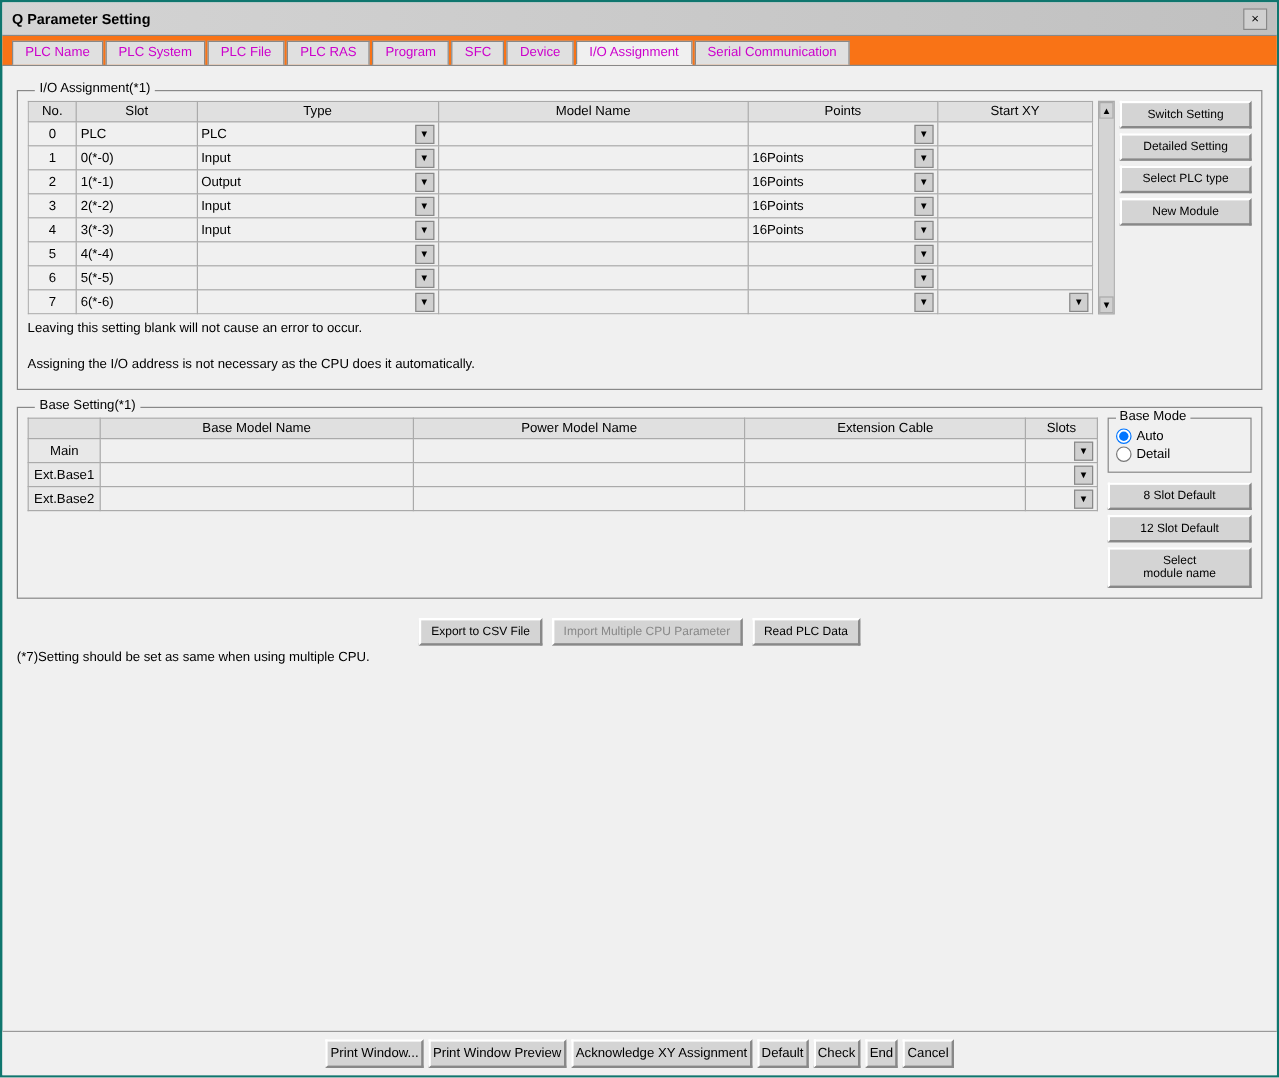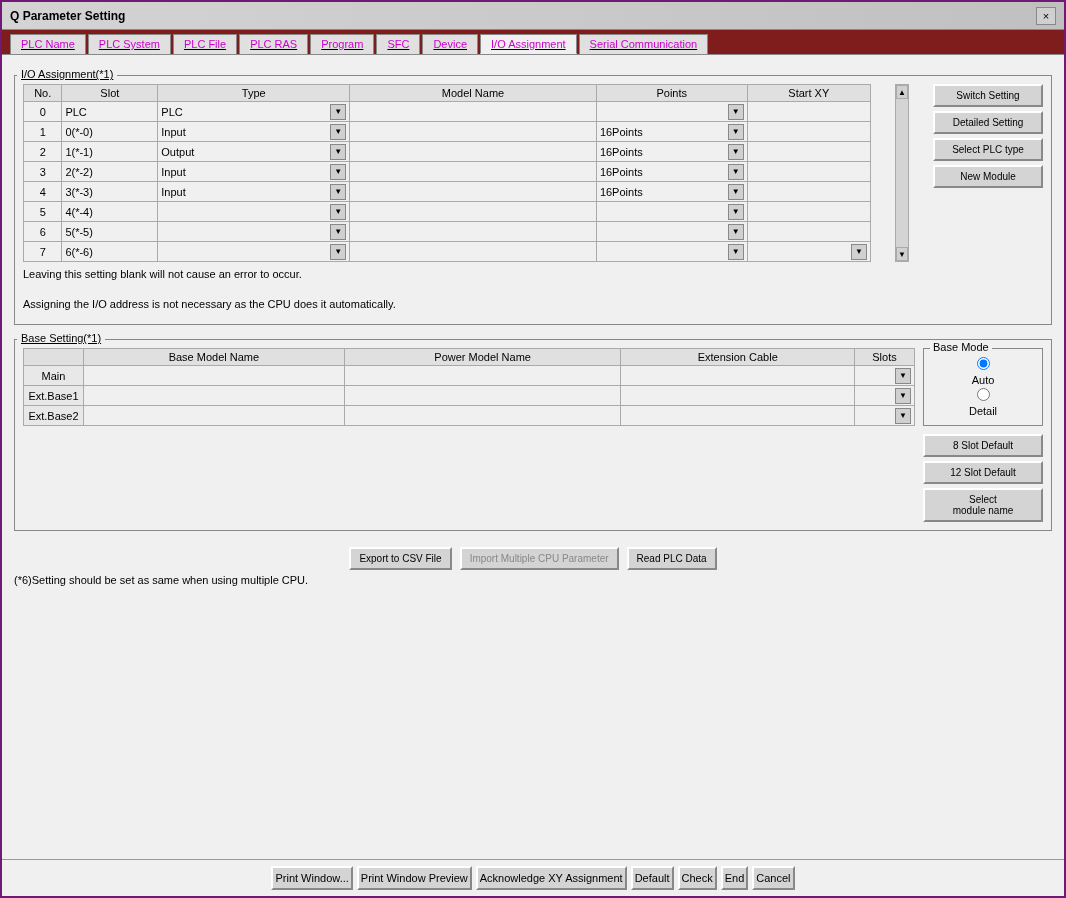--- a/index.html
+++ b/index.html
@@ -8,21 +8,21 @@
       font-size: 11px;
       background: #c0c0c0;
       width: 1066px;
       height: 898px;
       overflow: hidden;
     }
     .window {
       width: 1066px;
       height: 898px;
       background: #f0f0f0;
-      border: 2px solid #701a75;
+      border: 2px solid #0f766e;
       display: flex;
       flex-direction: column;
     }
     .title-bar {
       background: linear-gradient(to right, #d4d4d4, #c0c0c0);
       padding: 4px 8px;
       display: flex;
       justify-content: space-between;
       align-items: center;
       border-bottom: 1px solid #888;
@@ -38,24 +38,23 @@
       background: #d0d0d0;
       border: 1px solid #888;
       cursor: pointer;
       display: flex;
       align-items: center;
       justify-content: center;
       font-size: 11px;
     }
     .tabs {
       display: flex;
-      background: #7f1d1d;
+      background: #f97316;
       padding: 4px 8px 0 8px;
       border-bottom: 1px solid #888;
-      text-decoration: underline;
     }
     .tab {
       padding: 3px 10px;
       border: 1px solid #888;
       border-bottom: none;
       background: #e0e0e0;
       cursor: pointer;
       margin-right: 2px;
       font-size: 11px;
       color: #000;
@@ -76,29 +75,28 @@
     }
     .group-box {
       border: 1px solid #888;
       padding: 8px;
       margin-bottom: 8px;
       position: relative;
     }
     .group-box-title {
       position: absolute;
       top: -8px;
-      left: 2px;
+      left: 14px;
       background: #f0f0f0;
       padding: 0 4px;
       font-size: 11px;
-      text-decoration: underline;
     }
     .io-section {
       display: flex;
-      gap: 24px;
+      gap: 4px;
     }
     .io-table-container {
       flex: 1;
       overflow: hidden;
     }
     .io-table {
       width: 100%;
       border-collapse: collapse;
       font-size: 11px;
     }
@@ -210,21 +208,20 @@
       background: #f0f0f0;
       padding: 0 3px;
       font-size: 11px;
     }
     .radio-row {
       display: flex;
       align-items: center;
       gap: 4px;
       margin: 2px 0;
       font-size: 11px;
-      flex-direction: column;
     }
     .bottom-bar {
       display: flex;
       justify-content: center;
       gap: 4px;
       padding: 6px 8px;
       border-top: 1px solid #999;
       background: #f0f0f0;
     }
     .bottom-btn {
@@ -539,21 +536,21 @@
 module name</button>
         </div>
       </div>
     </div>
 
     <div style="display:flex; justify-content:center; gap:8px; margin-top:8px;">
       <button class="win-btn">Export to CSV File</button>
       <button class="win-btn disabled" style="color:#888;">Import Multiple CPU Parameter</button>
       <button class="win-btn">Read PLC Data</button>
     </div>
-    <div style="padding:4px 0;">(*6)Setting should be set as same when using multiple CPU.</div>
+    <div style="padding:4px 0;">(*7)Setting should be set as same when using multiple CPU.</div>
 
   </div>
 
   <div class="bottom-bar">
     <button class="bottom-btn">Print Window...</button>
     <button class="bottom-btn">Print Window Preview</button>
     <button class="bottom-btn">Acknowledge XY Assignment</button>
     <button class="bottom-btn">Default</button>
     <button class="bottom-btn">Check</button>
     <button class="bottom-btn">End</button>

